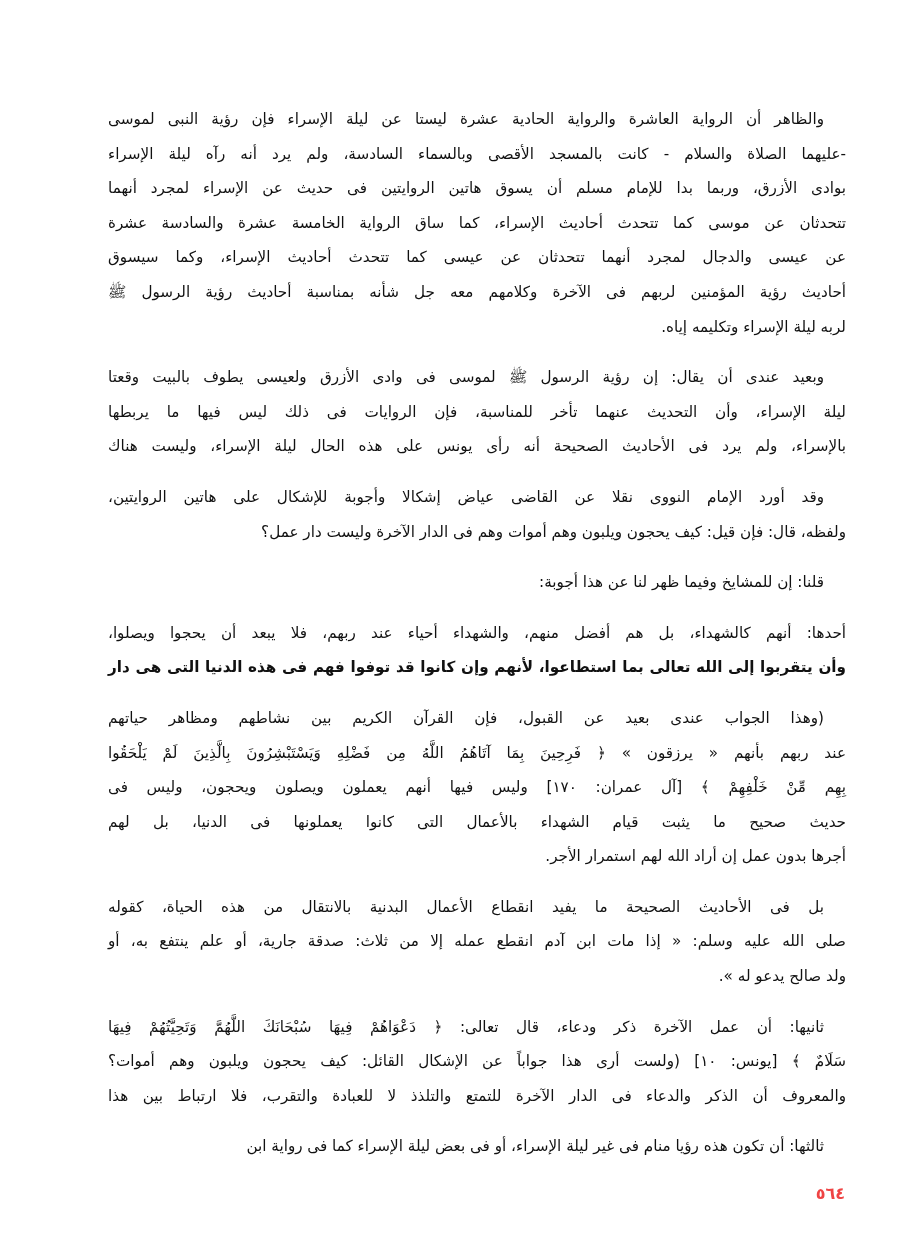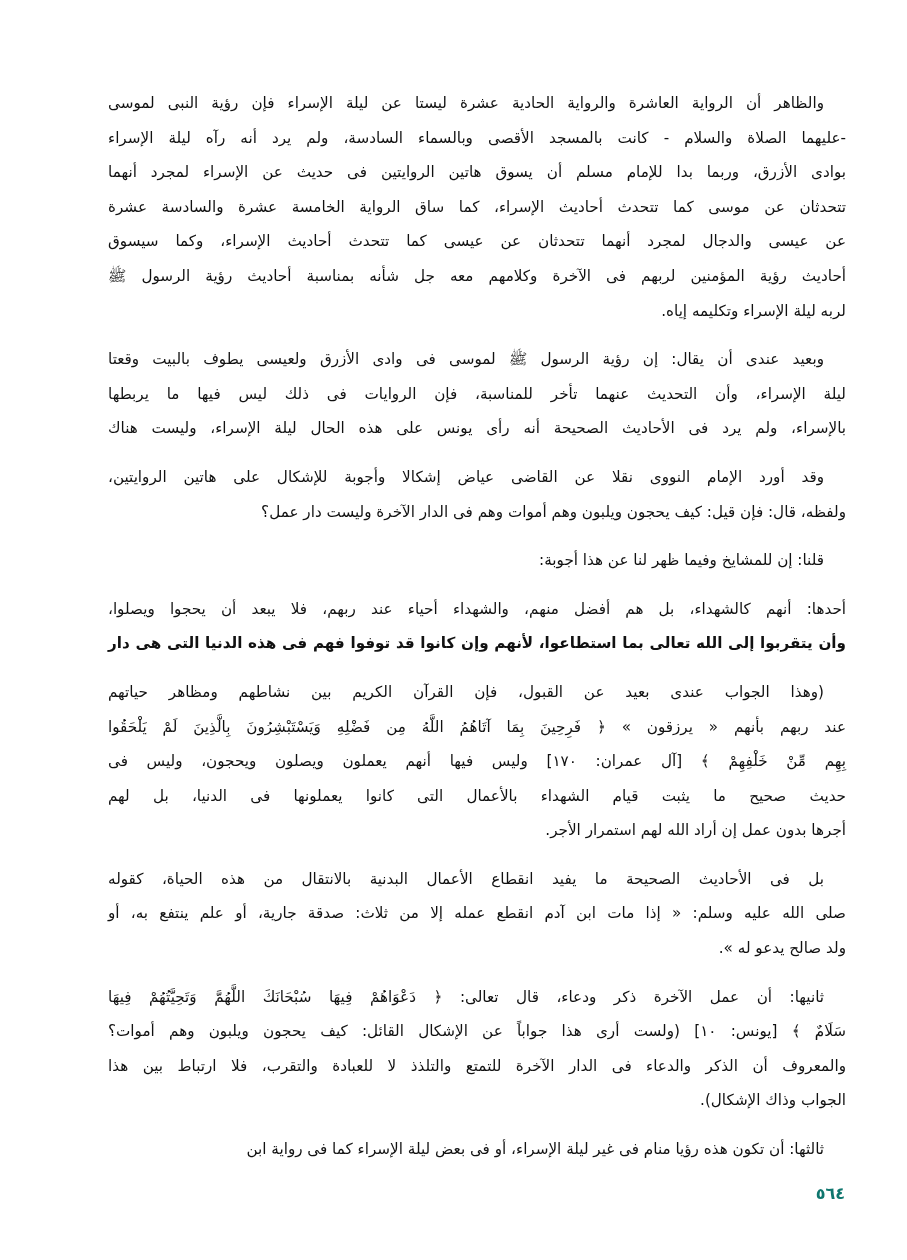--- a/index.html
+++ b/index.html
@@ -5,27 +5,27 @@
   html, body { margin: 0; padding: 0; background: #ffffff; }
   body {
     width: 907px; height: 1260px; position: relative; overflow: hidden;
     font-family: "DejaVu Sans", sans-serif; color: #111;
   }
   .page {
     position: absolute; left: 108px; top: 86px; width: 738px;
     direction: rtl; text-align: justify;
     font-size: 15.2px; line-height: 34.6px;
   }
-  .para { margin: 0 0 14px 0; text-indent: 0; }
+  .para { margin: 16px 0 14px 0; text-indent: 0; }
   .para.indent { text-indent: 22px; }
   .line { display: block; text-align-last: justify; white-space: nowrap; }
   .line.last { text-align-last: right; }
   .pagenum {
     position: absolute; right: 62px; top: 1184px; direction: rtl;
-    font-size: 16px; font-weight: bold; color: #0f766e;
+    font-size: 16px; font-weight: bold; color: #ef4444;
   }
 </style>
 </head>
 <body>
 
 <div class="page" id="page-body">
     <p class="para indent">
       <span class="line">والظاهر أن الرواية العاشرة والرواية الحادية عشرة ليستا عن ليلة الإسراء فإن رؤية النبى لموسى</span>
       <span class="line" style="text-indent: 0px;">-عليهما الصلاة والسلام - كانت بالمسجد الأقصى وبالسماء السادسة، ولم يرد أنه رآه ليلة الإسراء</span>
       <span class="line" style="text-indent: 0px;">بوادى الأزرق، وربما بدا للإمام مسلم أن يسوق هاتين الروايتين فى حديث عن الإسراء لمجرد أنهما</span>
@@ -59,20 +59,19 @@
     </p>
     <p class="para indent">
       <span class="line">بل فى الأحاديث الصحيحة ما يفيد انقطاع الأعمال البدنية بالانتقال من هذه الحياة، كقوله</span>
       <span class="line" style="text-indent: 0px;">صلى الله عليه وسلم: « إذا مات ابن آدم انقطع عمله إلا من ثلاث: صدقة جارية، أو علم ينتفع به، أو</span>
       <span class="line last" style="text-indent: 0px;">ولد صالح يدعو له ».</span>
     </p>
     <p class="para indent">
       <span class="line">ثانيها: أن عمل الآخرة ذكر ودعاء، قال تعالى: ﴿ دَعْوَاهُمْ فِيهَا سُبْحَانَكَ اللَّهُمَّ وَتَحِيَّتُهُمْ فِيهَا</span>
       <span class="line" style="text-indent: 0px;">سَلَامٌ ﴾ [يونس: ١٠] (ولست أرى هذا جواباً عن الإشكال القائل: كيف يحجون ويلبون وهم أموات؟</span>
       <span class="line" style="text-indent: 0px;">والمعروف أن الذكر والدعاء فى الدار الآخرة للتمتع والتلذذ لا للعبادة والتقرب، فلا ارتباط بين هذا</span>
-      <span class="line last" style="text-indent: 0px;">الجواب وذاك الإشكال).</span>
     </p>
     <p class="para indent">
       <span class="line last">ثالثها: أن تكون هذه رؤيا منام فى غير ليلة الإسراء، أو فى بعض ليلة الإسراء كما فى رواية ابن</span>
     </p>
   </div>
 
 <div class="pagenum">٥٦٤</div>
 
 </body></html>

